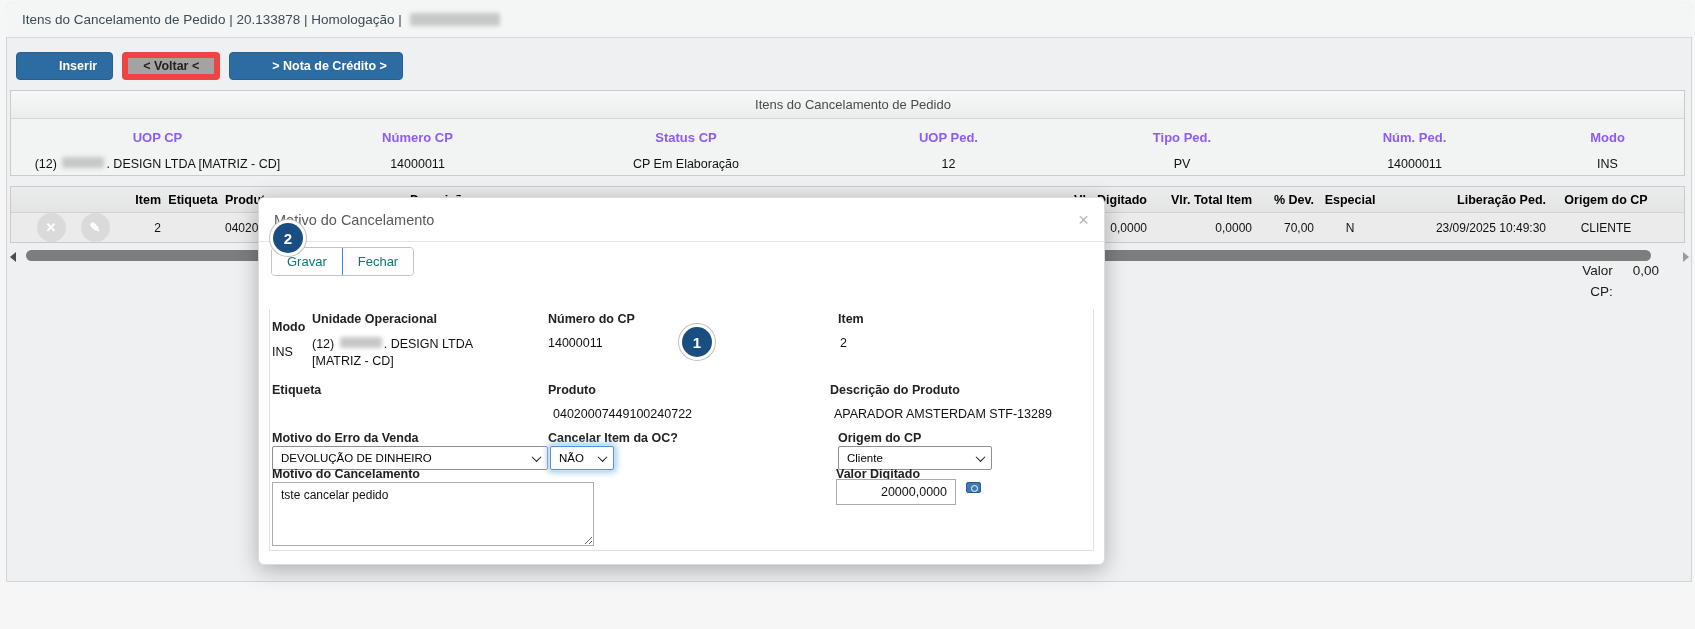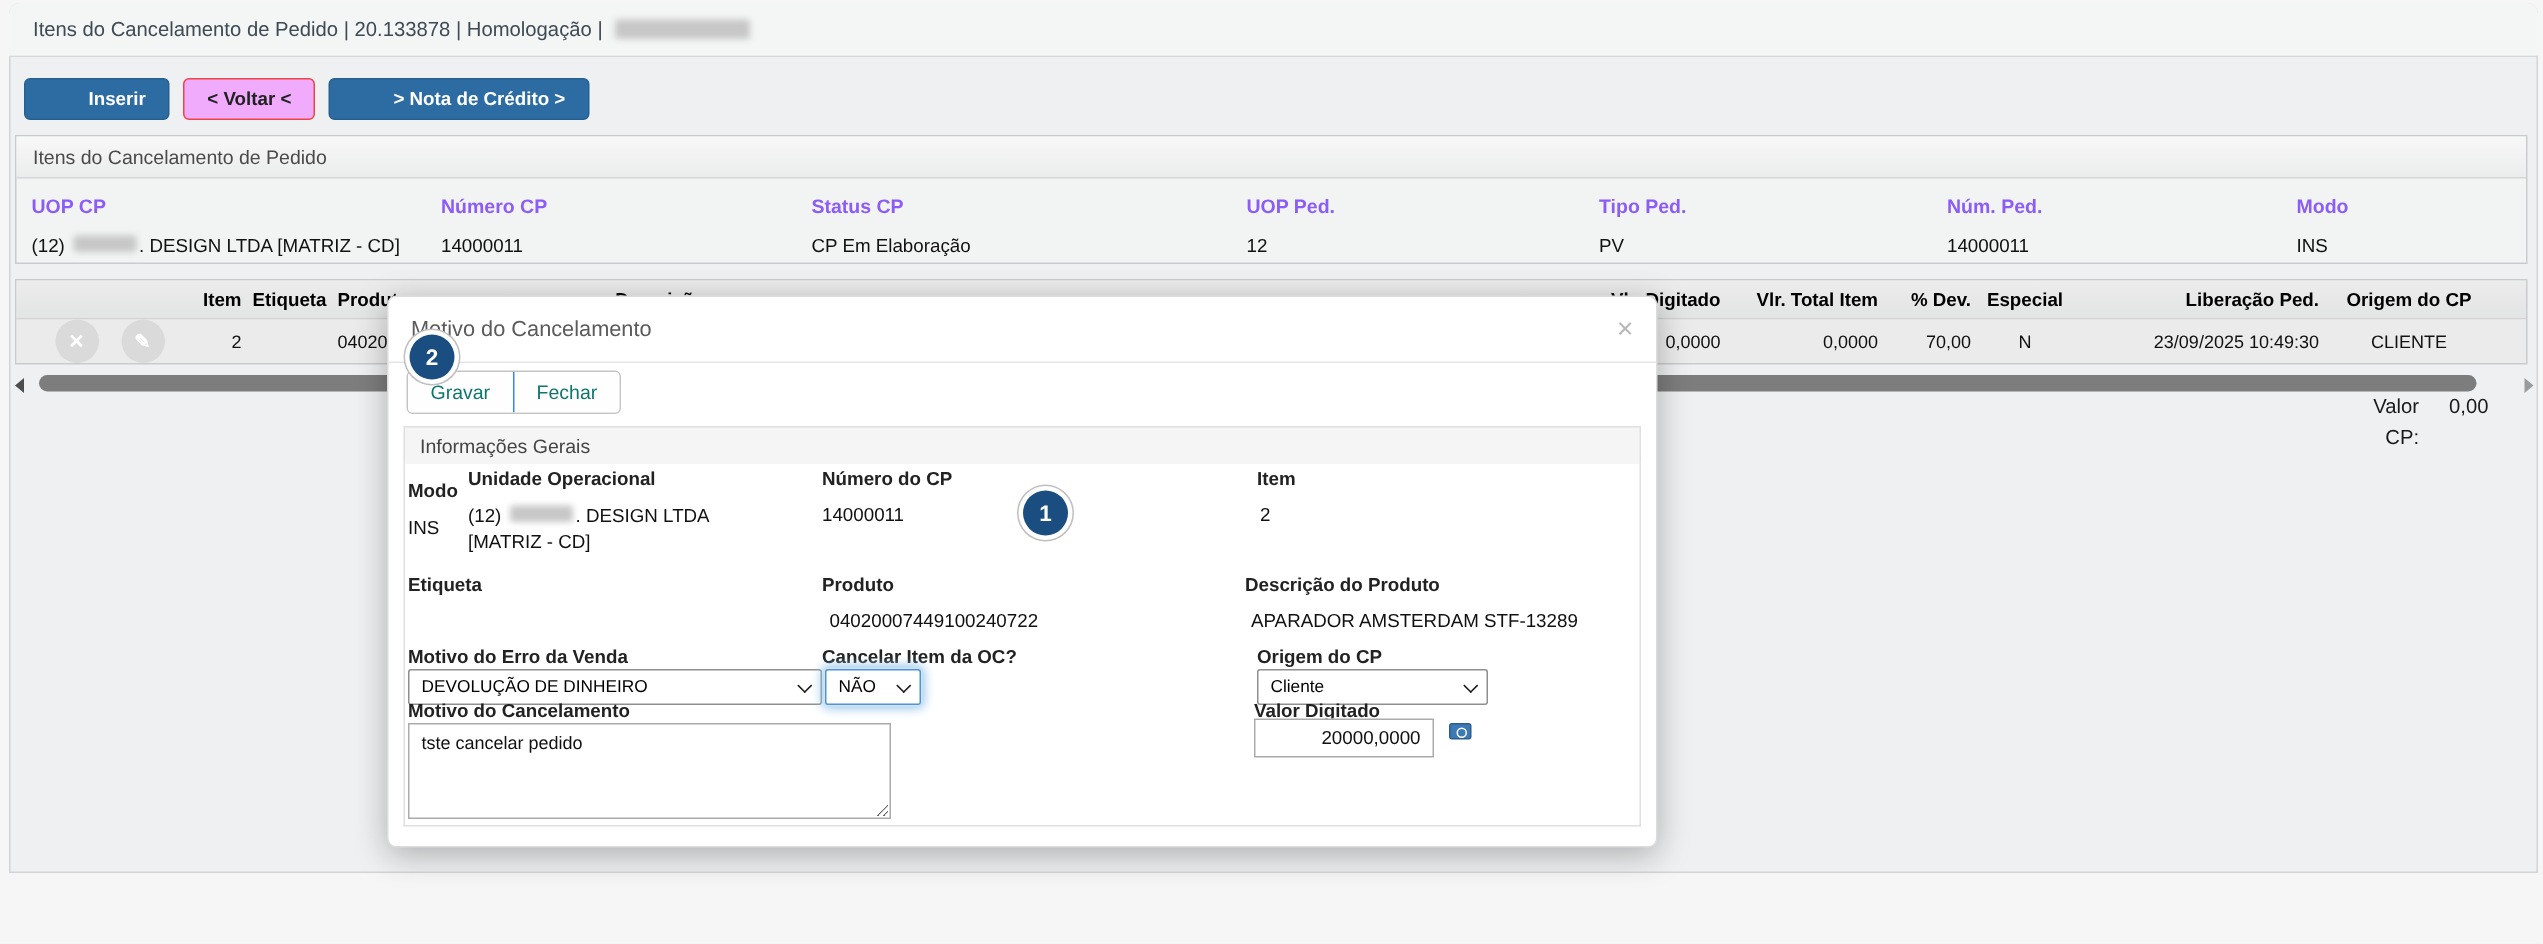--- a/index.html
+++ b/index.html
@@ -15,28 +15,28 @@
               font-size:13.5px; color:#3e4a54; }
   .redacted { display:inline-block; background:#c7c7c7; border-radius:2px; filter:blur(2px); }
   .redact-title { width:90px; height:13px; margin-left:8px; }
   .redact-inline { width:42px; height:11px; margin:0 2px; vertical-align:baseline; }
 
   
   .toolbar { position:absolute; left:16px; top:52px; display:flex; gap:9px; }
   .btn { height:28px; padding:0 15px; font-size:12.5px; font-weight:bold; border-radius:4px;
          cursor:pointer; font-family:"Liberation Sans", sans-serif; }
   .btn.blue { background:#2d6ca3; color:#ffffff; border:1px solid #27608f;padding-left:42px; }
-  .btn.white { background:#f0abfc; color:#222; border:1px solid #ef4444; }
+  .btn.white { background:#a3a3a3; color:#222; border:6px solid #ef4444; }
 
   
   .panel { position:absolute; left:10px; width:1675px; border:1px solid #c9cccd; background:#f2f3f3; }
   .panel-header { height:28px; line-height:27px; padding-left:11px; font-size:13px; color:#4a4a4a;
                   background:linear-gradient(#f8f8f8,#ebecec); border-bottom:1px solid #d4d6d7; }
 
-  .cp-panel { top:90px; height:86px; }
+  .cp-panel { top:90px; height:86px;text-align:center; }
   .cp-grid { display:grid; grid-template-columns:273px 247px 290px 235px 232px 233px 1fr; padding-left:10px; }
   .cp-grid.head { padding-top:11px; font-weight:bold; font-size:13px; color:#8b5cf6; }
   .cp-grid.vals { padding-top:12px; font-size:12.5px; color:#111; }
 
   .items-panel { top:186px; height:57px; background:#ebebeb; }
   .items-grid { display:grid; align-items:center;
     grid-template-columns:18px 44px 44px 44px 64px 150px 130px 1fr 95px 105px 62px 72px 160px 120px 18px; }
   .items-grid.head { height:26px; background:linear-gradient(#ececec,#e3e4e4); border-bottom:1px solid #d2d2d2;
                      font-weight:bold; font-size:12.5px; color:#000; }
   .items-grid.row { height:29px; font-size:12px; color:#111; background:#ebebeb; }
@@ -199,21 +199,20 @@
     <span class="modal-title">Motivo do Cancelamento</span>
     <span class="modal-close">×</span>
   </div>
 
   <div class="btn-group">
     <button>Gravar</button>
     <button>Fechar</button>
   </div>
   <div class="badge badge-2">2</div>
 
-  <div class="section-header">Informações Gerais</div>
   <div class="section-body">
 
     <div class="fld fld-label" style="left:2px; top:11px;">Modo</div>
     <div class="fld fld-value" style="left:2px; top:36px;">INS</div>
 
     <div class="fld fld-label" style="left:42px; top:3px;">Unidade Operacional</div>
     <div class="fld fld-value" style="left:42px; top:27px; width:212px; line-height:17px;"><span>(12)</span> <span class="redacted redact-inline"></span><span>. DESIGN LTDA [MATRIZ - CD]</span></div>
 
     <div class="fld fld-label" style="left:278px; top:3px;">Número do CP</div>
     <div class="fld fld-value" style="left:278px; top:27px;">14000011</div>

